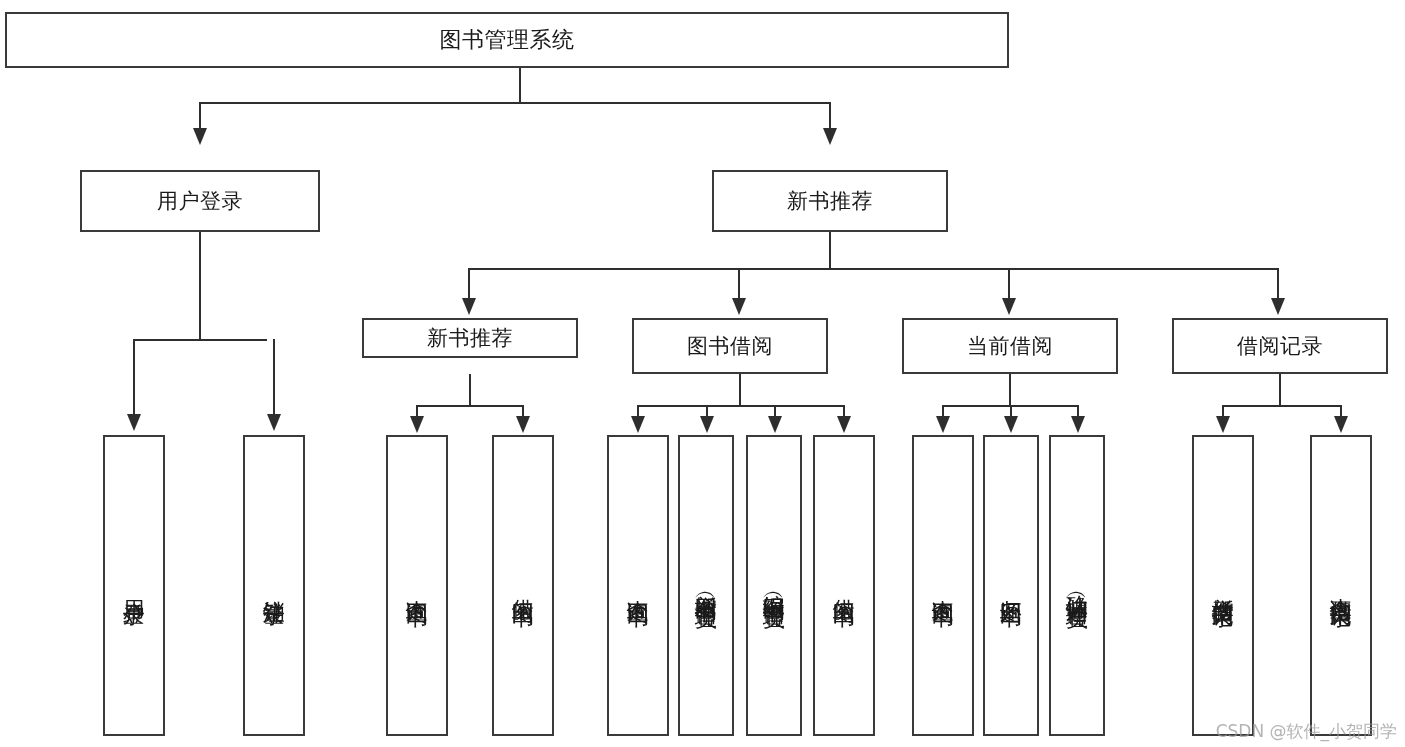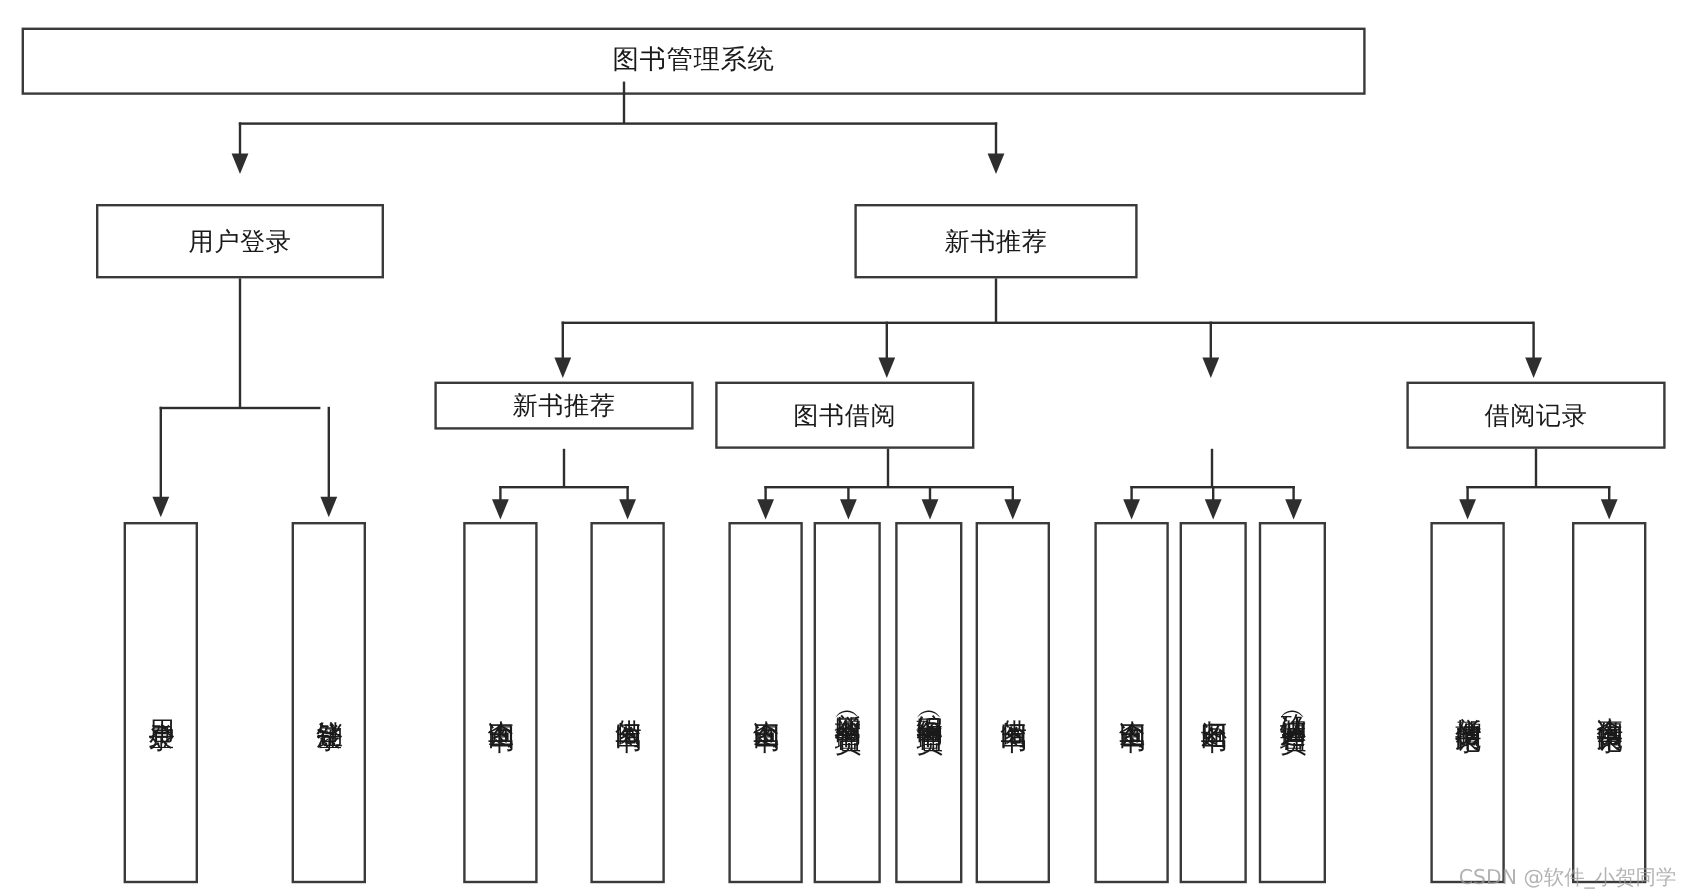--- a/index.html
+++ b/index.html
@@ -84,21 +84,21 @@
     white-space: nowrap;
     font-family: "DejaVu Sans", "Liberation Sans", sans-serif;
     opacity: 0.75;
   }
 </style>
 </head>
 <body>
 
 <div id="canvas">
 
-  <div class="node horiz root" style="left:18px; top:12px; width:1120px; height:56px;margin-top:11px;">
+  <div class="node horiz root" style="left:5px; top:12px; width:1004px; height:56px;">
     <span class="label">图书管理系统</span>
   </div>
 
   <div class="vline" style="left:519px; top:68px; width:2px; height:35px;"></div>
 
   <div class="hline" style="left:199px; top:102px; width:632px; height:2px;"></div>
 
   <div class="vline" style="left:199px; top:102px; width:2px; height:28px;"></div>
   <div class="arrow" style="left:193px; top:128px;"></div>
   <div class="vline" style="left:829px; top:102px; width:2px; height:28px;"></div>
@@ -125,22 +125,25 @@
   <div class="vline" style="left:738px; top:268px; width:2px; height:32px;"></div>
   <div class="arrow" style="left:732px; top:298px;"></div>
   <div class="vline" style="left:1008px; top:268px; width:2px; height:32px;"></div>
   <div class="arrow" style="left:1002px; top:298px;"></div>
   <div class="vline" style="left:1277px; top:268px; width:2px; height:32px;"></div>
   <div class="arrow" style="left:1271px; top:298px;"></div>
 
   <div class="node horiz" style="left:362px; top:318px; width:216px; height:40px;">
     <span class="label">新书推荐</span>
   </div>
-  <div class="node horiz" style="left:596px; top:318px; width:216px; height:56px;">
+  <div class="node horiz" style="left:632px; top:318px; width:196px; height:56px;">
     <span class="label">图书借阅</span>
+  </div>
+  <div class="node horiz" style="left:902px; top:318px; width:216px; height:56px;">
+    <span class="label">当前借阅</span>
   </div>
   <div class="node horiz" style="left:1172px; top:318px; width:216px; height:56px;">
     <span class="label">借阅记录</span>
   </div>
 
   <div class="vline" style="left:469px; top:374px; width:2px; height:32px;"></div>
   <div class="hline" style="left:416px; top:405px; width:108px; height:2px;"></div>
   <div class="vline" style="left:416px; top:405px; width:2px; height:13px;"></div>
   <div class="arrow" style="left:410px; top:416px;"></div>
   <div class="vline" style="left:522px; top:405px; width:2px; height:13px;"></div>

